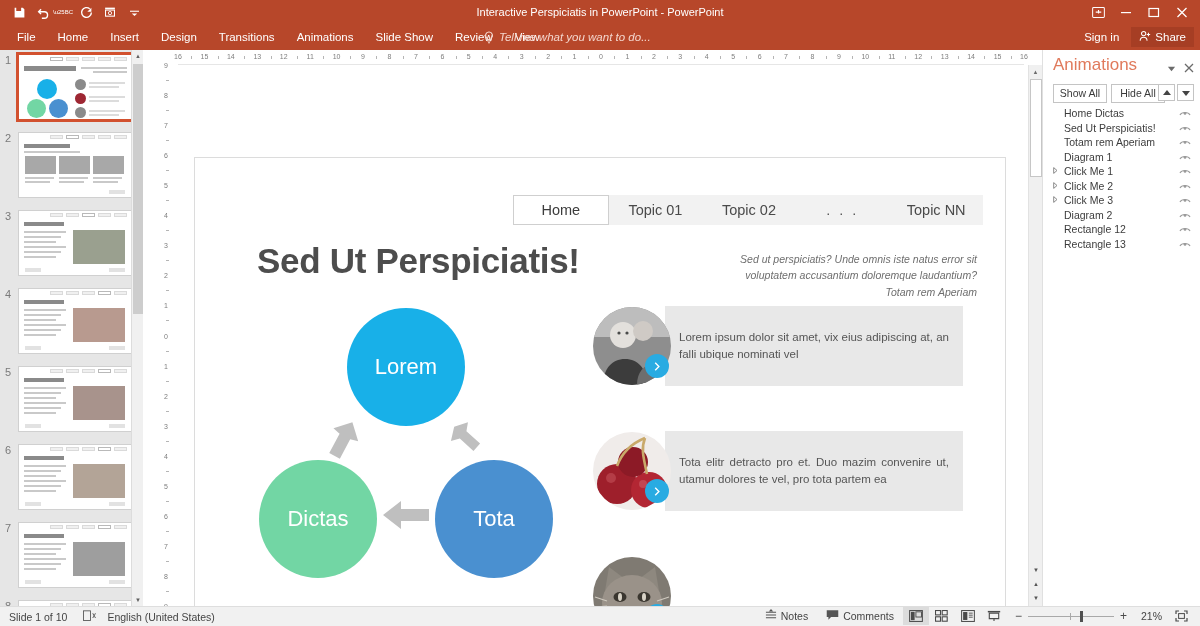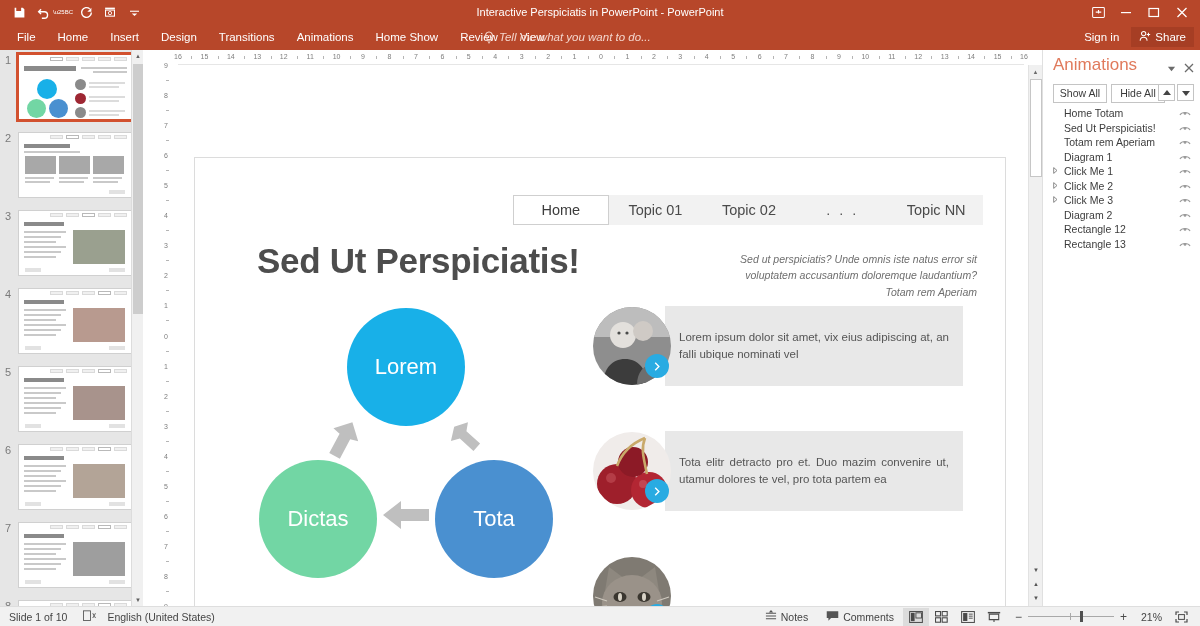--- a/index.html
+++ b/index.html
@@ -219,21 +219,21 @@
   }
   .sel-label {
     position: absolute; left: 21px; font-size: 10.5px; color: #3c3c3c; white-space: nowrap;
   }
   .sel-eye { position: absolute; right: 10px; }
 
   
   .status {
     position: absolute; left: 0; top: 606px; width: 1200px; height: 20px;
     background: #f1f1f1; border-top: 1px solid #dedede;
-    display: flex; align-items: center;
+    display: flex; 
   }
   .st-left { display: flex; align-items: center; gap: 0; padding-left: 9px; }
   .st-text { font-size: 10.5px; color: #444444; white-space: nowrap; }
   .st-right { position: absolute; right: 6px; display: flex; align-items: center; gap: 0; }
   .st-item { display: flex; align-items: center; gap: 4px; padding: 0 9px; font-size: 10.5px; color: #444; }
   .viewbtn { width: 26px; height: 18px; display: flex; align-items: center; justify-content: center; }
   .viewbtn.active { background: #dcdcdc; }
   .zoomslider { display: flex; align-items: center; gap: 6px; padding: 0 8px; }
   .zs-track { position: relative; width: 86px; height: 1px; background: #a9a9a9; }
   .zs-mid { position: absolute; left: 42px; top: -3px; width: 1px; height: 7px; background: #a9a9a9; }
@@ -306,21 +306,21 @@
   </div>
 
   <div class="ribbon">
     <div class="tabs">
       <div class="tab">File</div>
       <div class="tab">Home</div>
       <div class="tab">Insert</div>
       <div class="tab">Design</div>
       <div class="tab">Transitions</div>
       <div class="tab">Animations</div>
-      <div class="tab">Home Show</div>
+      <div class="tab">Slide Show</div>
       <div class="tab">Review</div>
       <div class="tab">View</div>
     </div>
     <div class="tellme">
       <span>
         <svg width="10" height="13" viewBox="0 0 10 13">
             <path fill="none" stroke="#f4d6cd" stroke-width="1.1" d="M5 1a3.3 3.3 0 0 0-2 6v1.6h4V7a3.3 3.3 0 0 0-2-6z"></path>
             <path stroke="#f4d6cd" stroke-width="1.1" d="M3.4 10h3.2M4 11.8h2"></path>
           </svg>
       </span>
@@ -788,21 +788,21 @@
           </div>
           <div class="sel-ordbtn">
             <svg width="8" height="6" viewBox="0 0 8 6">
                 <path fill="#444" d="M4 6L0 1h8z"></path>
               </svg>
           </div>
         </div>
       </div>
       <div class="sel-list" id="sel-list">
           <div class="sel-item">
-            <span class="sel-label">Home Totam</span>
+            <span class="sel-label">Home Dictas</span>
             <span class="sel-eye"><svg width="12" height="8" viewBox="0 0 13 8">
                 <path fill="none" stroke="#9a9a9a" stroke-width="1.1" d="M1 5.2C3 1.6 10 1.6 12 5.2"></path>
                 <circle cx="6.5" cy="3.4" r="1.5" fill="#9a9a9a"></circle>
               </svg></span>
           </div>
           <div class="sel-item">
             <span class="sel-label">Sed Ut Perspiciatis!</span>
             <span class="sel-eye"><svg width="12" height="8" viewBox="0 0 13 8">
                 <path fill="none" stroke="#9a9a9a" stroke-width="1.1" d="M1 5.2C3 1.6 10 1.6 12 5.2"></path>
                 <circle cx="6.5" cy="3.4" r="1.5" fill="#9a9a9a"></circle>

